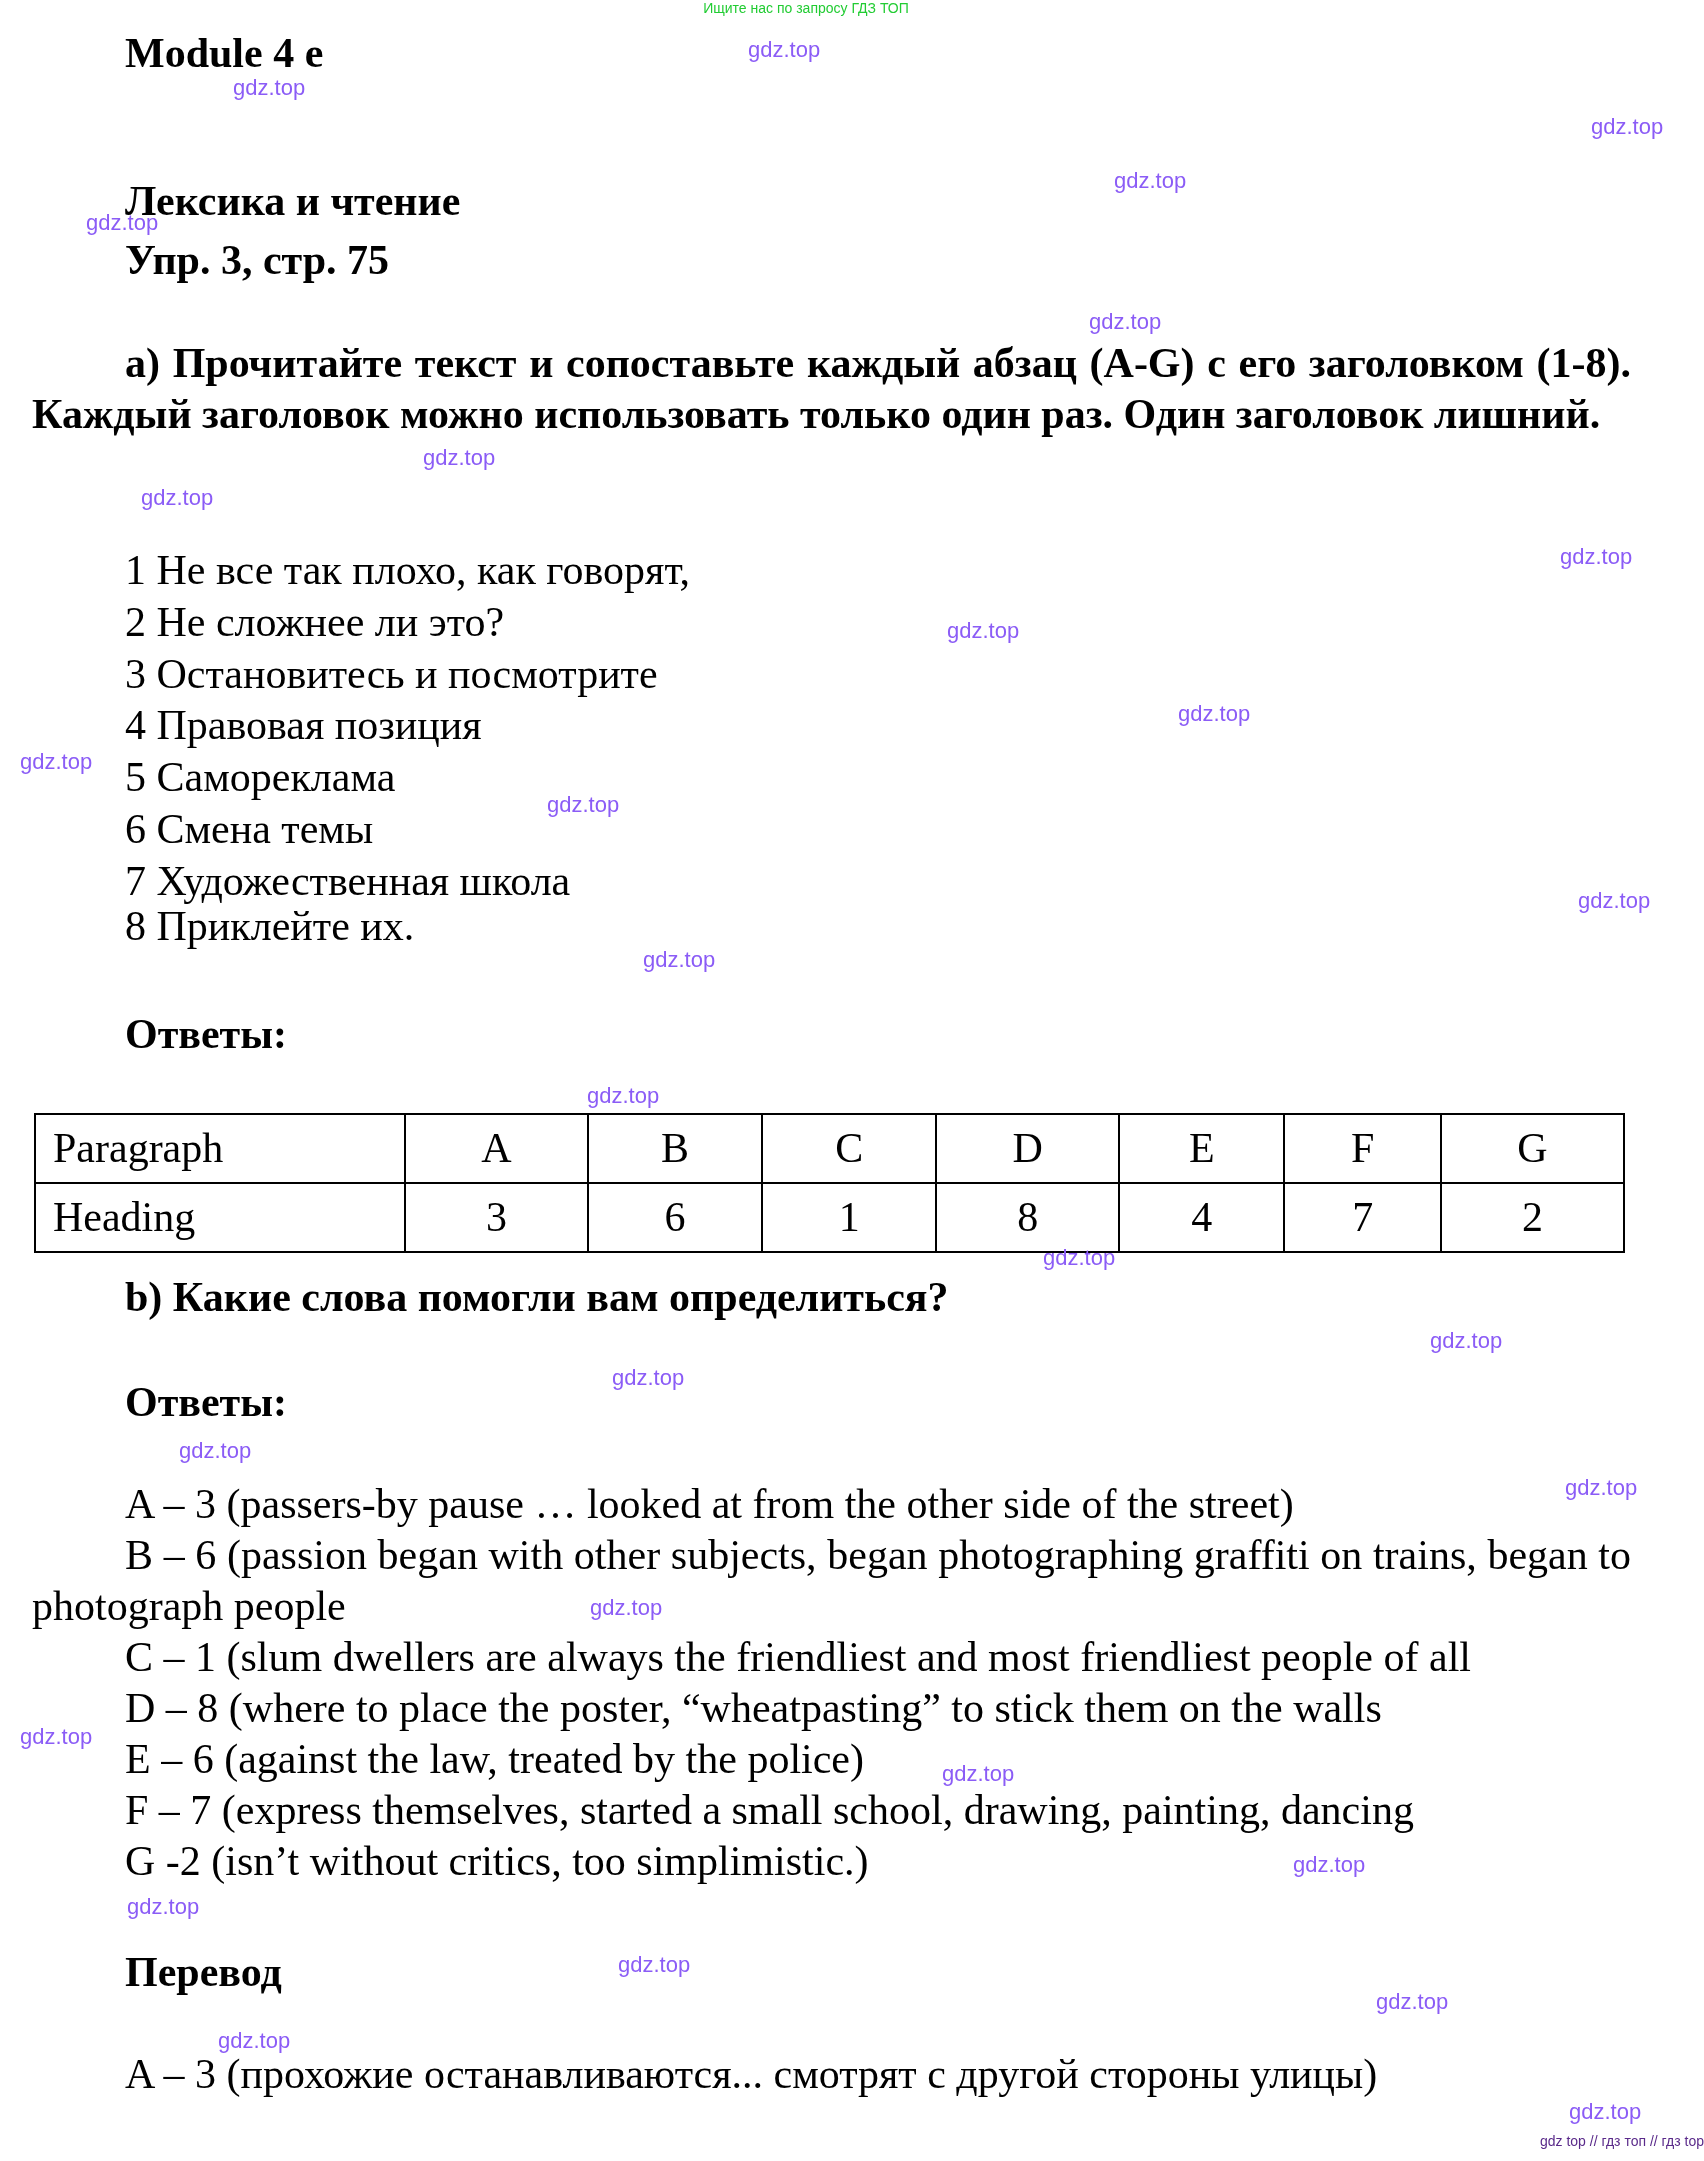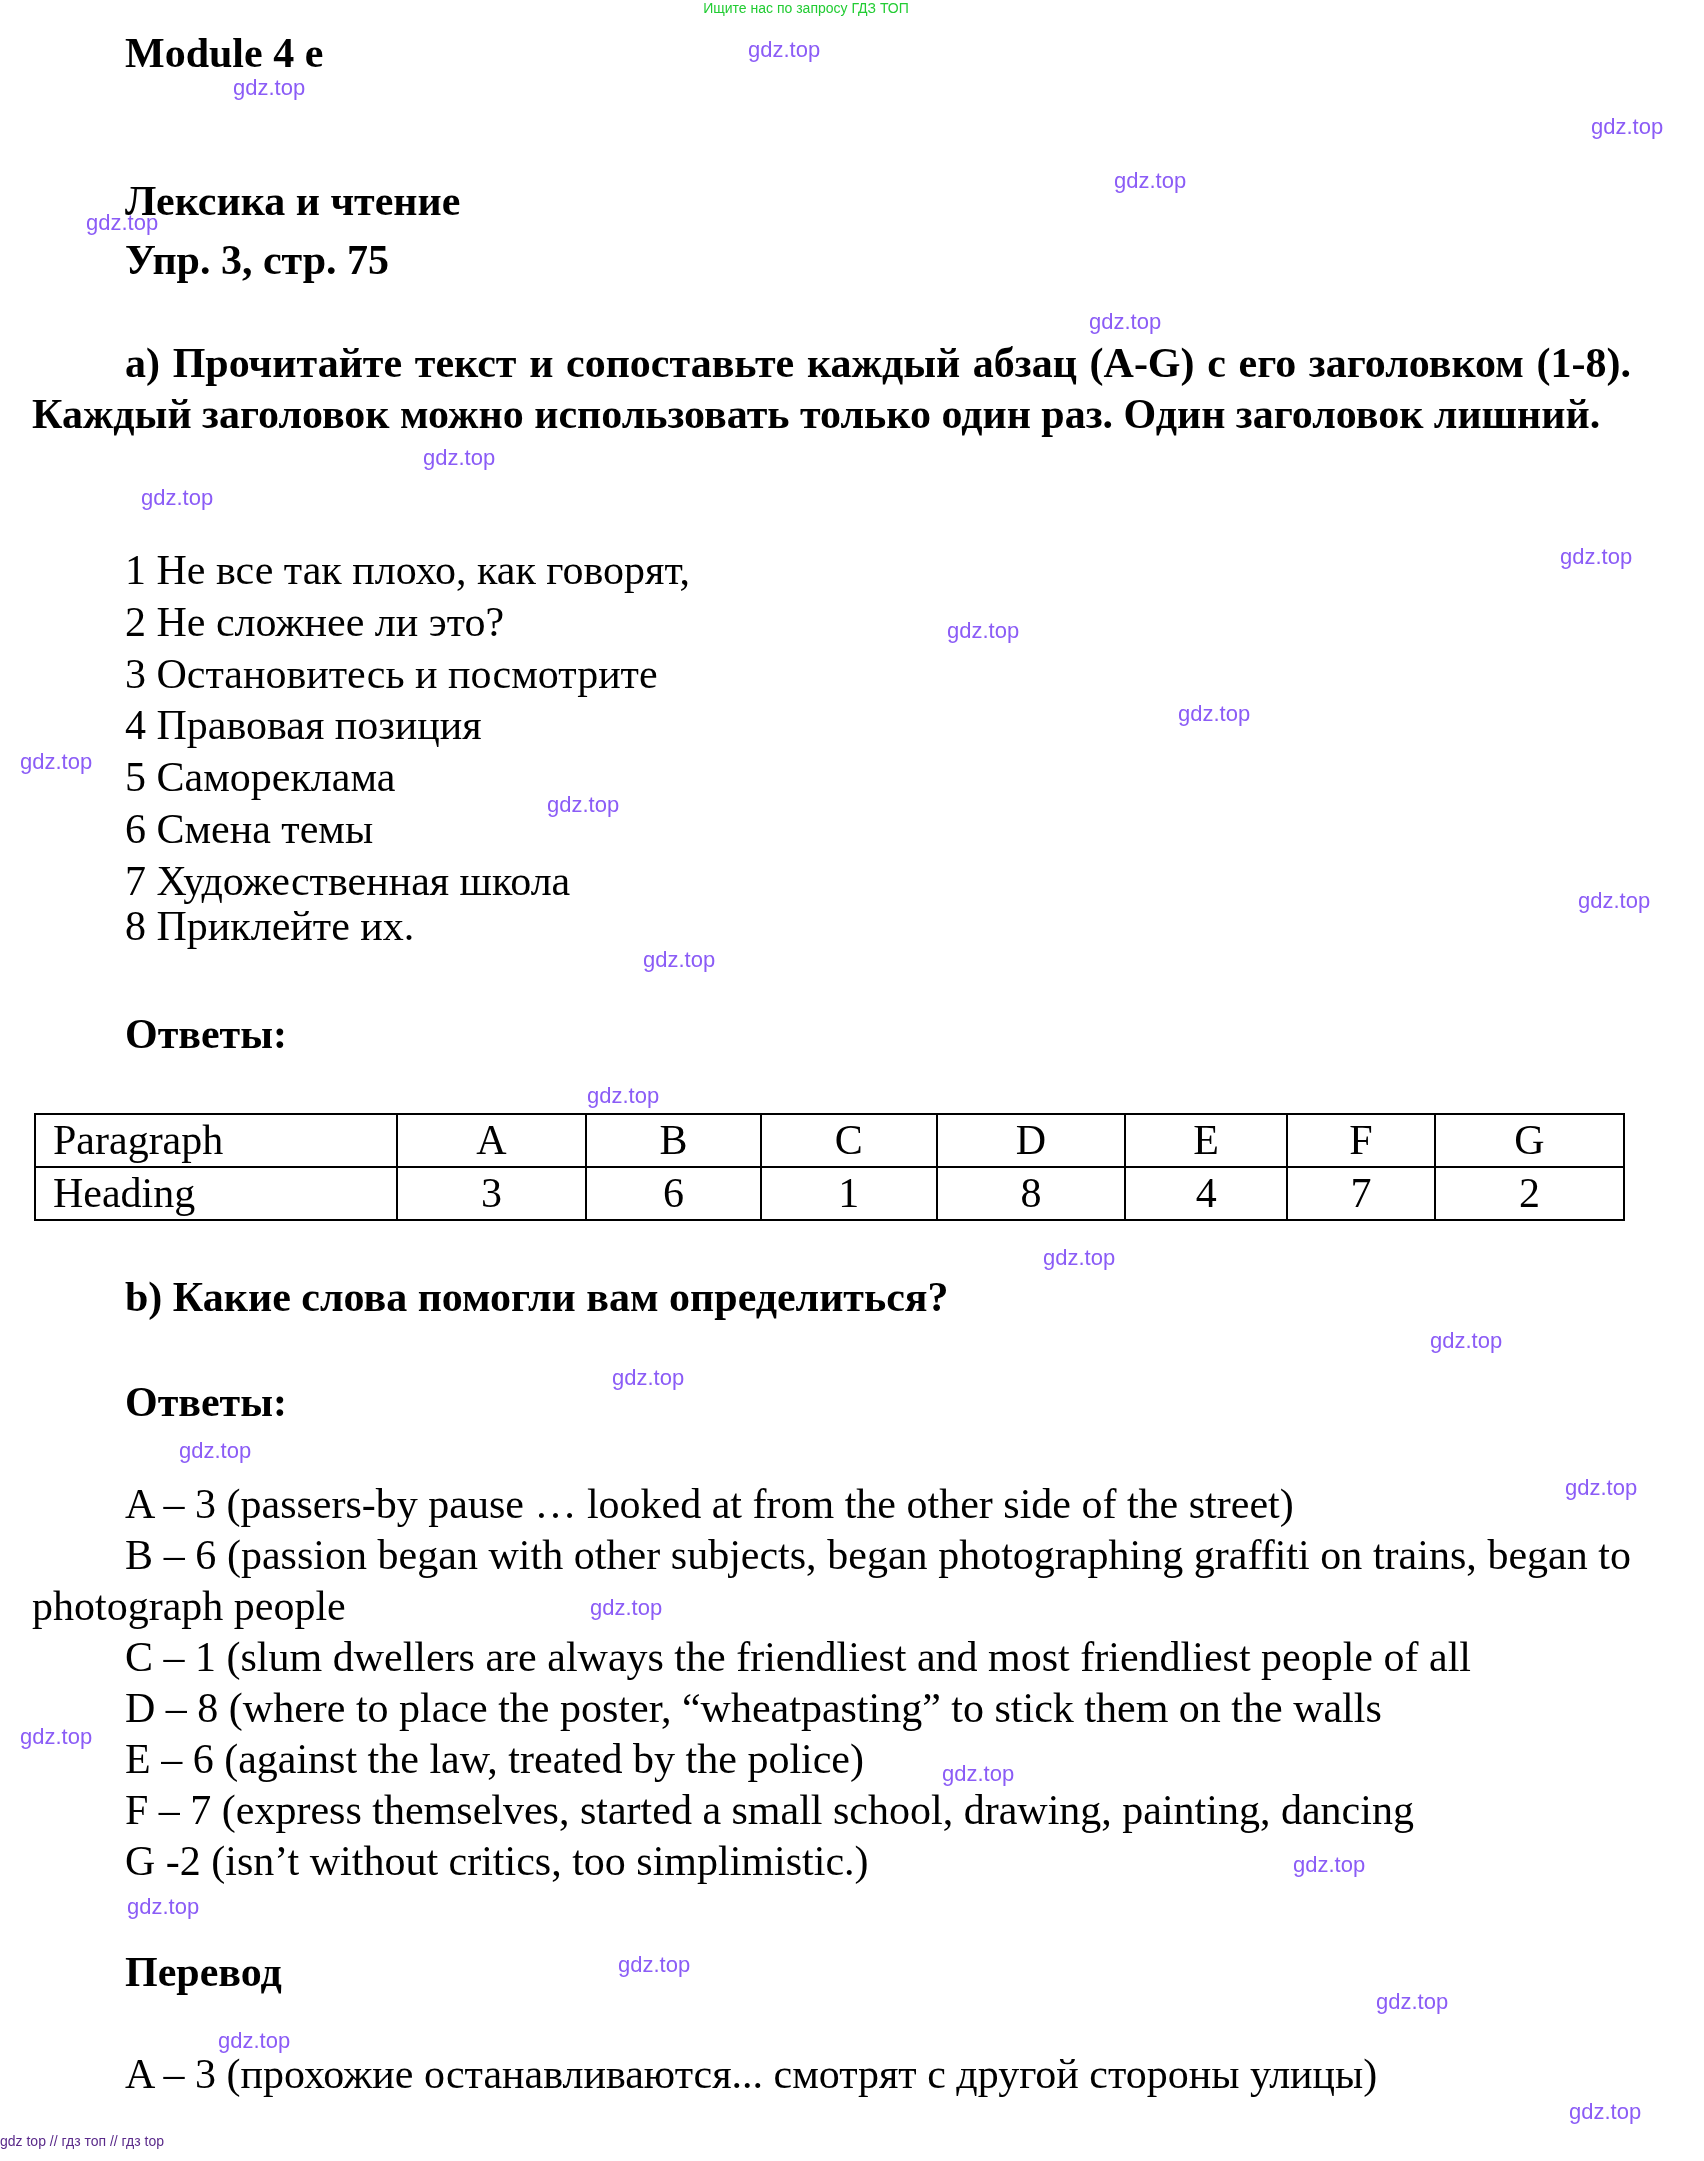--- a/index.html
+++ b/index.html
@@ -1,25 +1,25 @@
 <!DOCTYPE html>
 <html style="font-size:12.4px"><head>
 <meta charset="utf-8">
 <style>
   html, body { margin:0; padding:0; background:#ffffff; }
   body { width:1704px; height:2161px; position:relative; overflow:hidden; font-family:"Liberation Serif", serif; color:#000; }
   .abs { position:absolute; white-space:nowrap; }
   .top-banner { top:0px; left:0; width:1612px; text-align:center; font-family:"Liberation Sans", sans-serif; font-size:14px; color:#22cc33; line-height:17px; }
-  .footer { top:2133px; left:0; width:1704px; text-align:left; font-family:"Liberation Sans", sans-serif; font-size:14px; color:#5a2a8a; line-height:17px; }
+  .footer { top:2133px; left:0; width:1704px; text-align:right; font-family:"Liberation Sans", sans-serif; font-size:14px; color:#5a2a8a; line-height:17px; }
   .h { font-weight:bold; font-size:42px; line-height:49px; }
   .task { position:absolute; left:32px; top:338px; width:1599px; font-weight:bold; font-size:42px; line-height:51px; text-align:justify; text-indent:93px; }
   .list-item { font-size:42px; line-height:51px; left:125px; }
   .wm { font-family:"Liberation Sans", sans-serif; font-size:22px; color:#8b5cf6; line-height:26px; }
   table.answers { position:absolute; left:34px; top:1113px; width:1591px; border-collapse:collapse; font-size:42px; }
-  table.answers td { border:2.3px solid #000; height:51px; line-height:51px; padding:0; text-align:center; }
+  table.answers td { border:2.3px solid #000; height:51px; line-height:51px; padding:8px; text-align:center; }
   table.answers td.label { text-align:left; padding-left:17px; width:343px; }
   .ans { position:absolute; left:32px; width:1599px; font-size:42px; line-height:51px; }
   .ans .row { text-indent:93px; text-align:justify; }
 </style>
 </head>
 <body>
 
 <div class="abs top-banner">Ищите нас по запросу ГДЗ ТОП</div>
 
 <div class="abs h" style="left:125px; top:29px;">Module 4 e</div>

